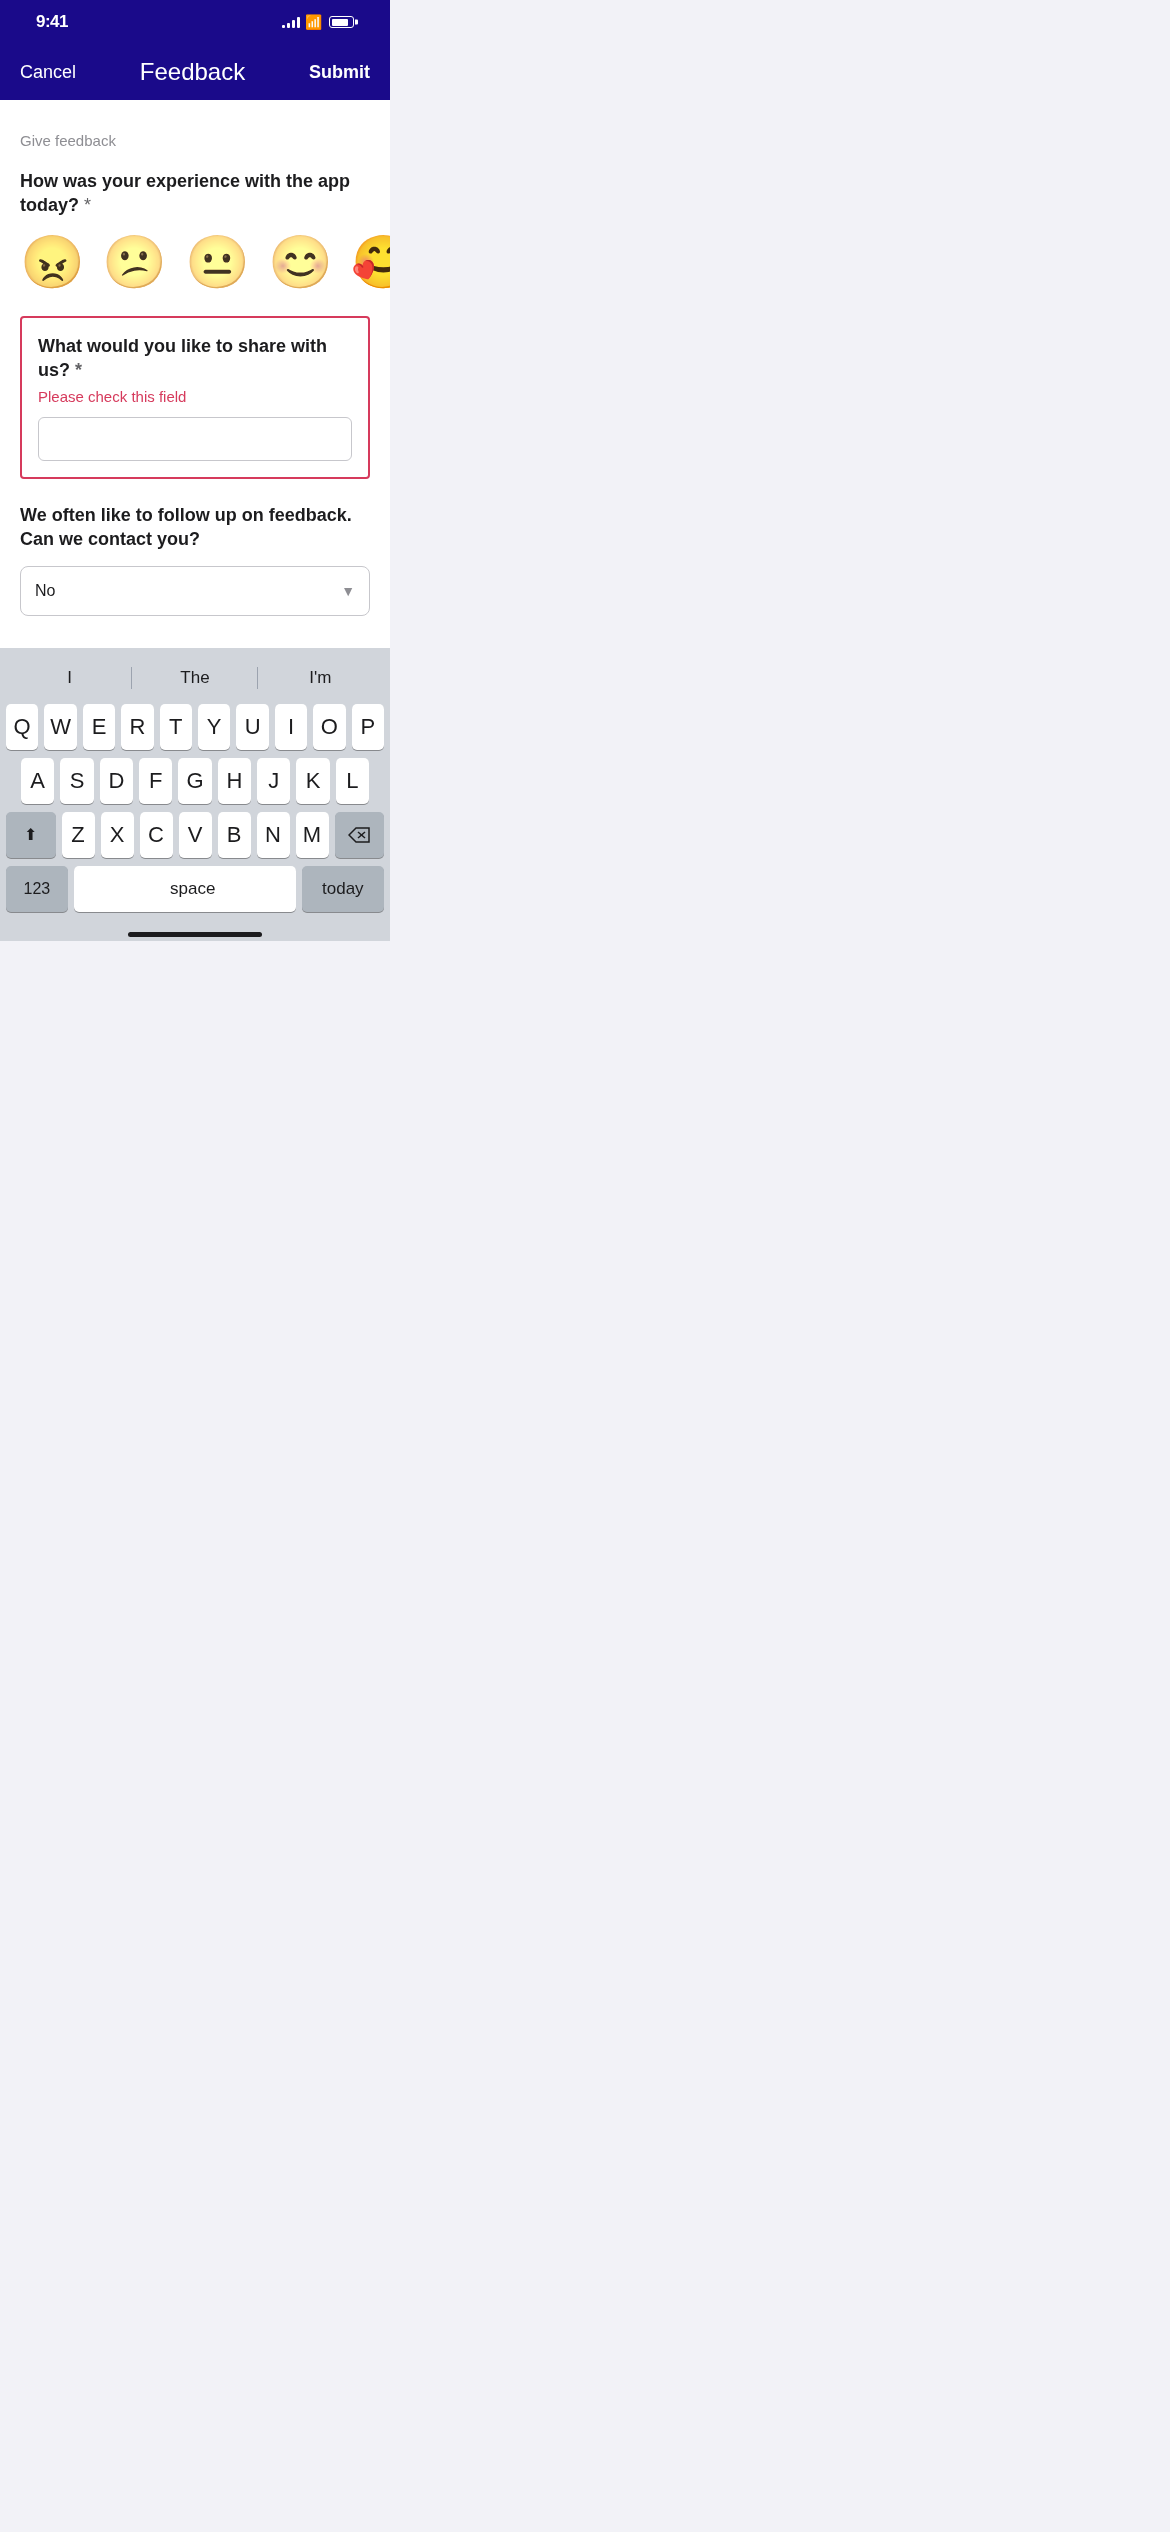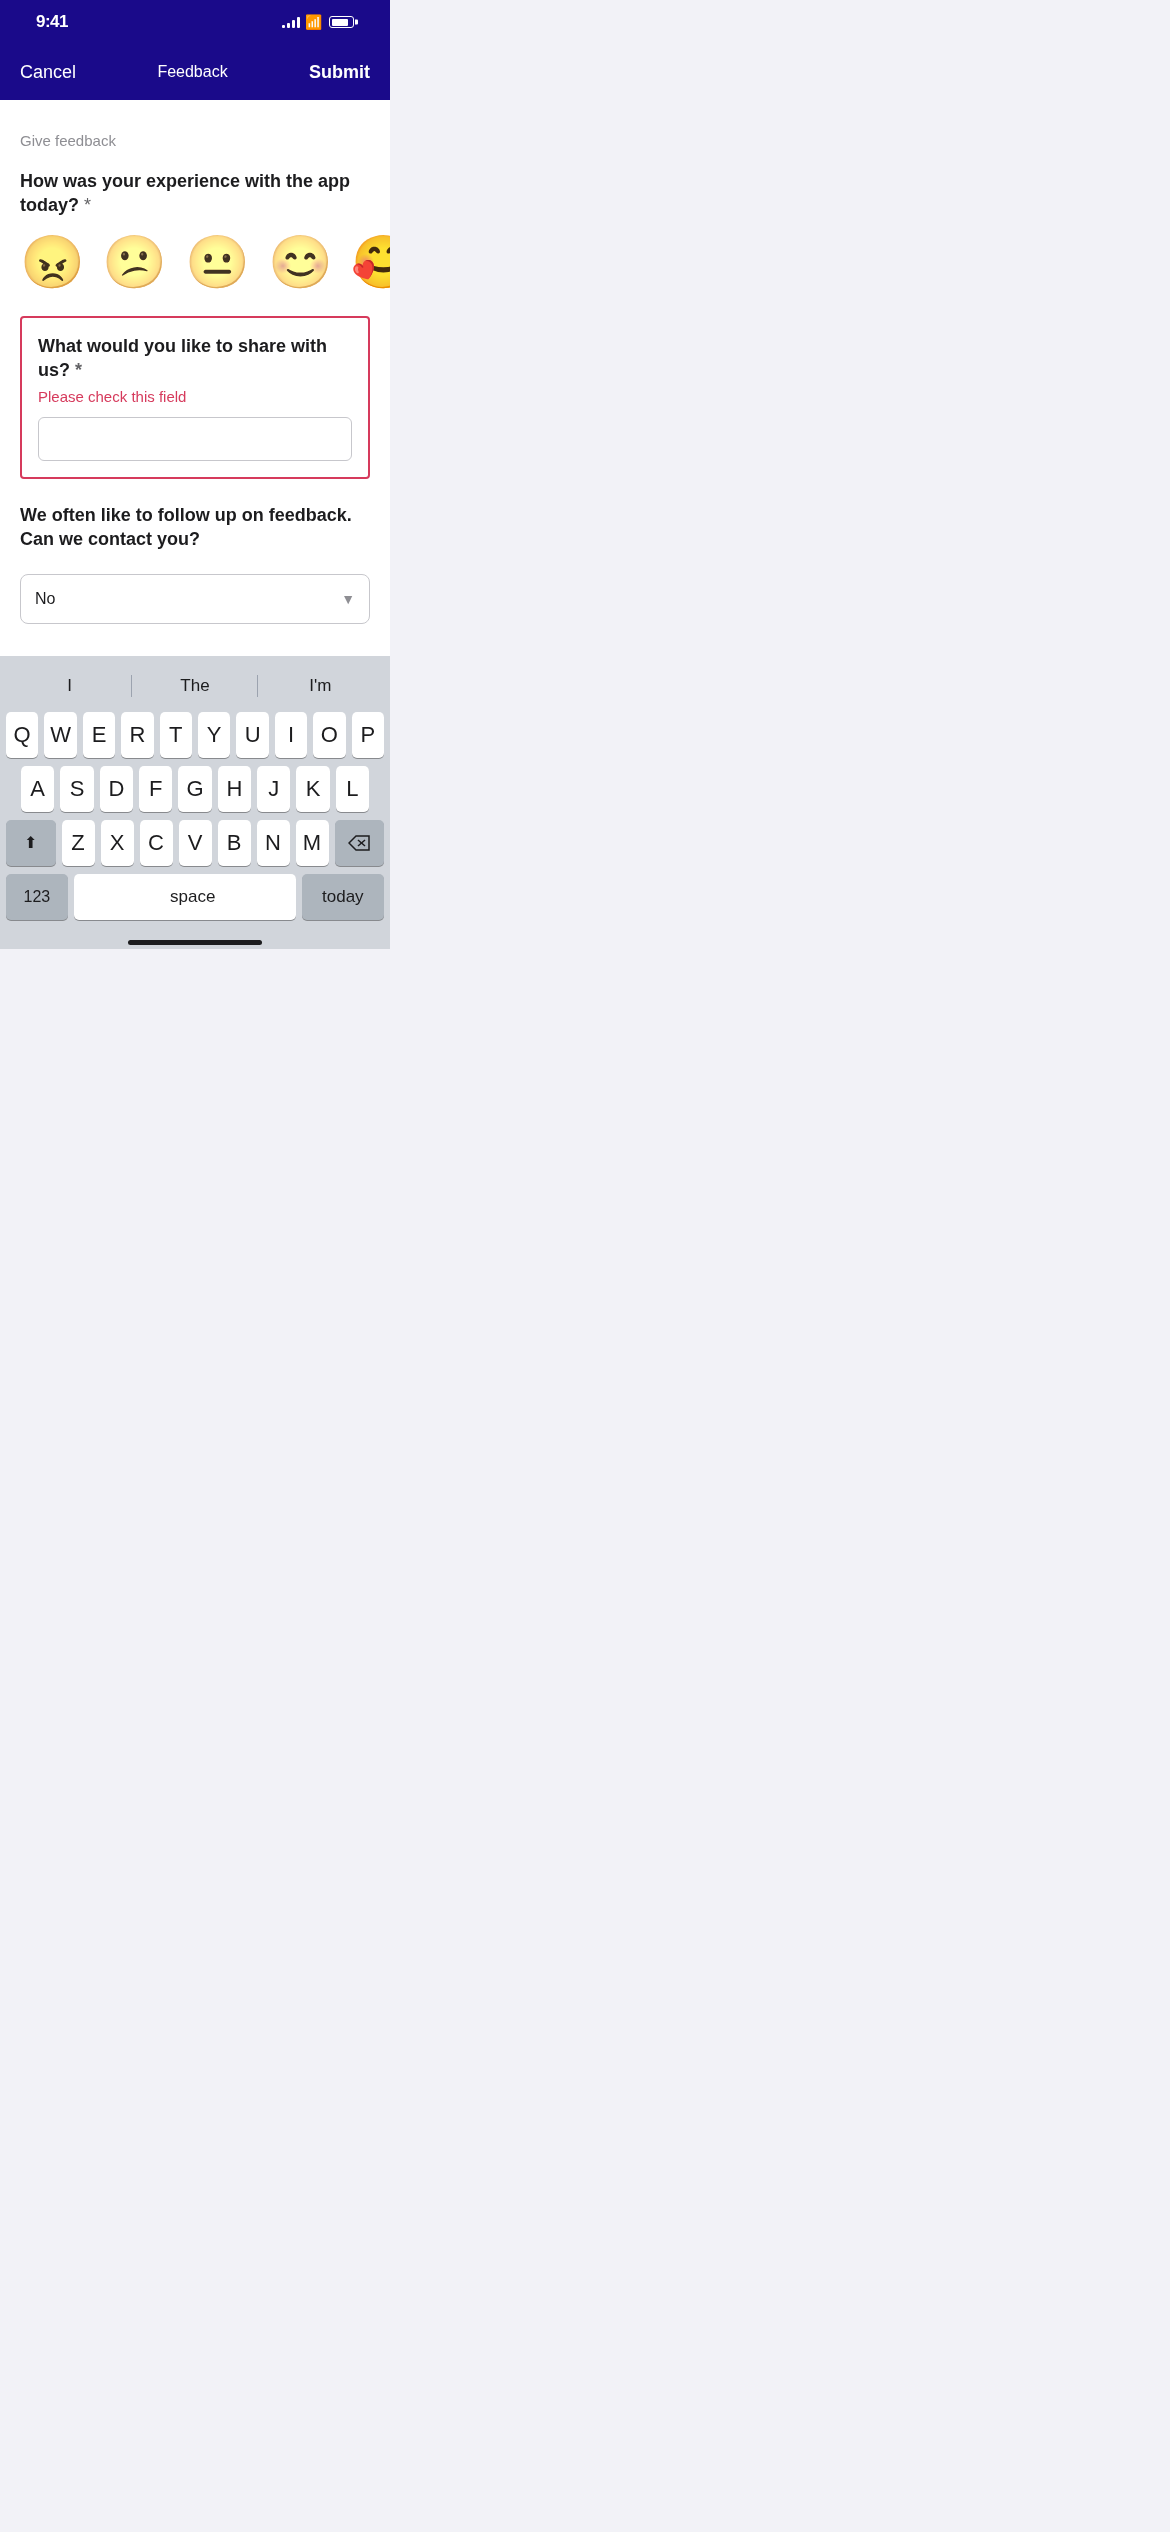--- a/index.html
+++ b/index.html
@@ -86,21 +86,21 @@
       padding: 0 20px;
       color: white;
     }
     .nav-cancel {
       font-size: 18px;
       color: white;
       font-weight: 400;
       cursor: pointer;
     }
     .nav-title {
-      font-size: 16px;
+      font-size: 24px;
       color: white;
       font-weight: 500;
     }
     .nav-submit {
       font-size: 18px;
       color: white;
       font-weight: 700;
       cursor: pointer;
     }
 
@@ -175,21 +175,21 @@
       font-size: 16px;
       outline: none;
       background: white;
     }
 
     
     .follow-up-question {
       font-size: 18px;
       font-weight: 600;
       color: #1c1c1e;
-      margin-bottom: 22px;
+      margin-bottom: 14px;
       line-height: 1.35;
     }
 
     .select-wrapper {
       position: relative;
       border: 1px solid #c7c7cc;
       border-radius: 8px;
       background: white;
       height: 50px;
       display: flex;

